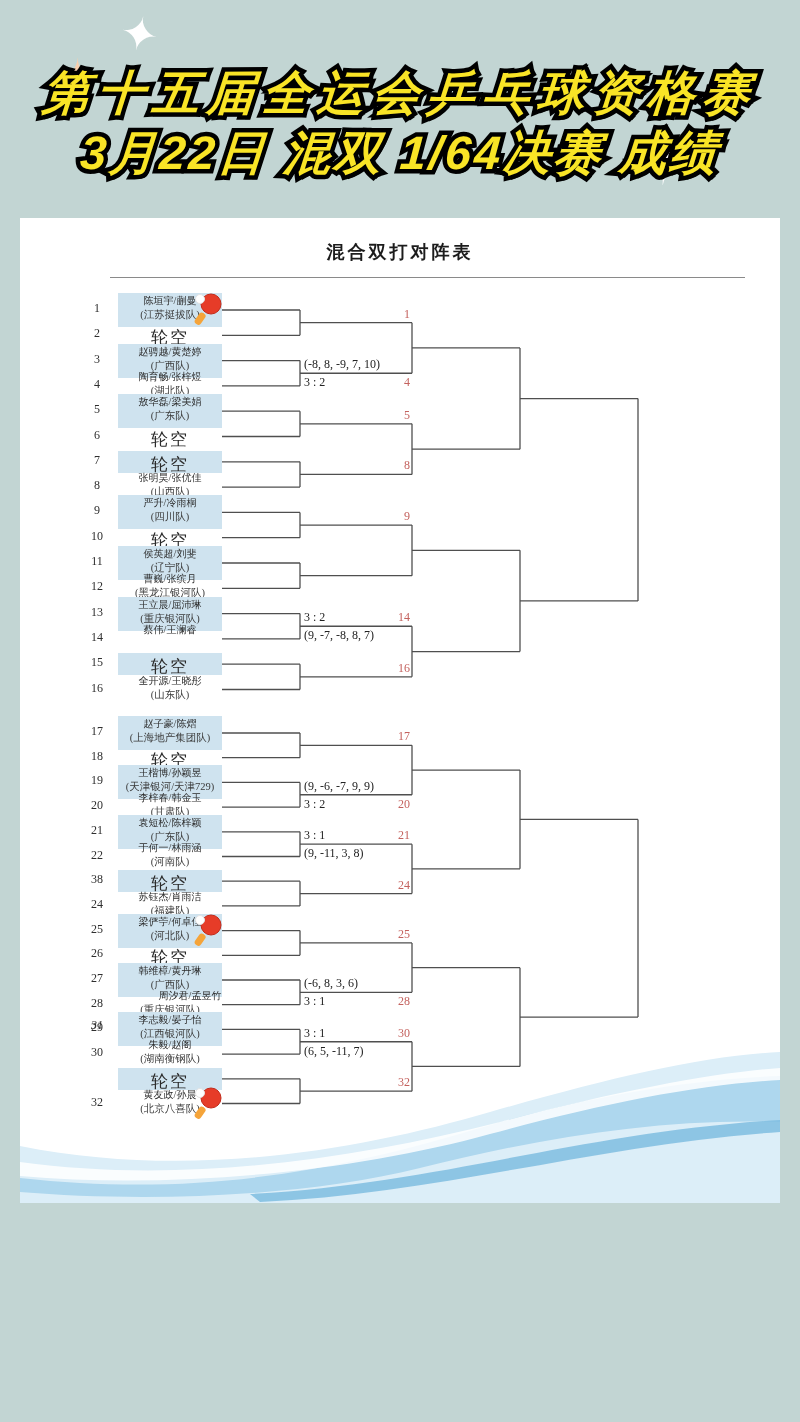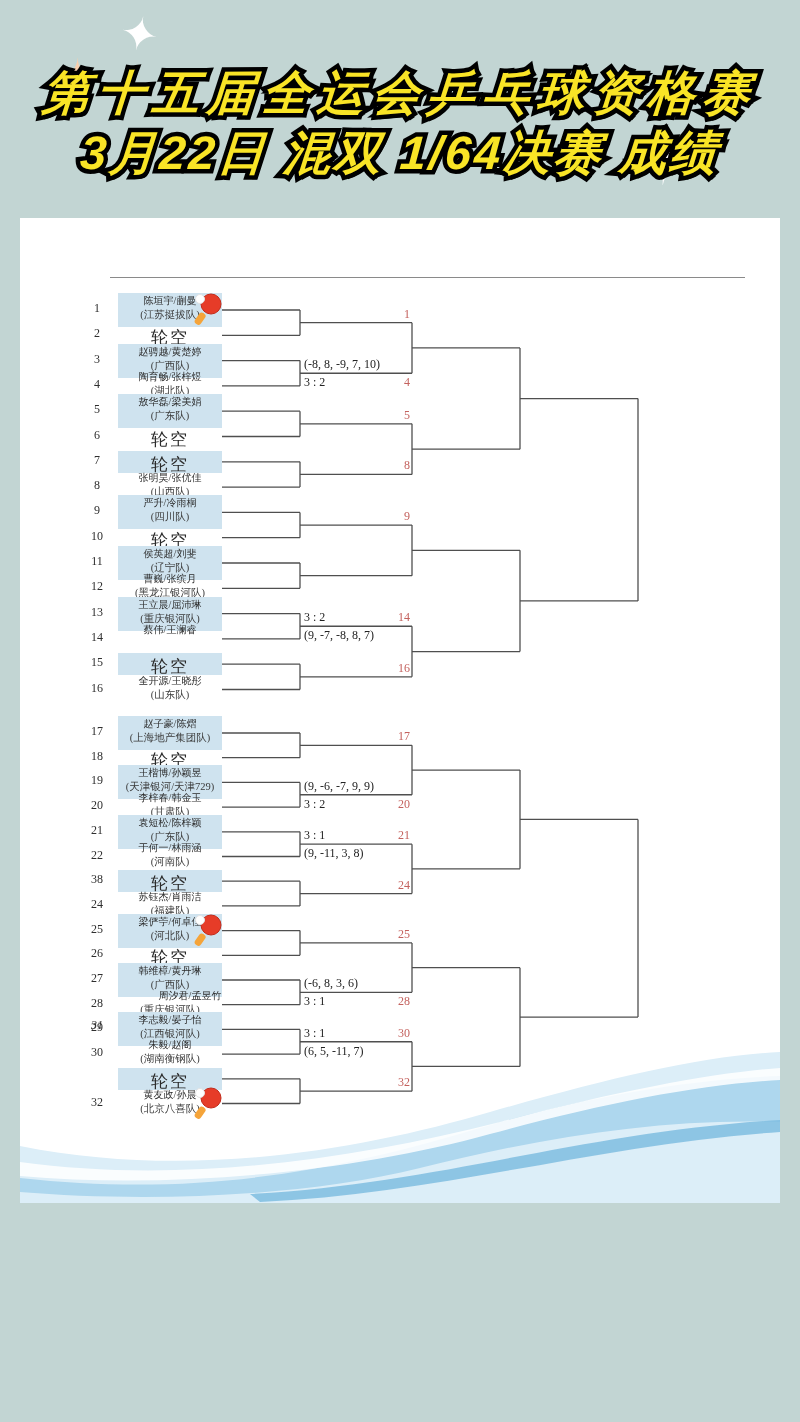--- a/index.html
+++ b/index.html
@@ -50,20 +50,21 @@
 
   <div class="panel"></div>
 
   <svg class="waves" width="760" height="175" viewBox="0 0 760 175">
     <path d="M0,118 C170,152 340,122 470,84 C590,50 680,28 760,24 L760,175 L0,175 Z" fill="#dceef8"></path>
     <path d="M0,150 C180,170 320,142 460,100 C580,64 690,50 760,48 L760,94 C640,90 520,110 400,140 C280,170 120,174 0,164 Z" fill="#aed7ee"></path>
     <path d="M230,166 C420,156 560,104 760,92 L760,104 C580,116 420,166 240,174 Z" fill="#7fbde0" opacity="0.85"></path>
     <path d="M0,134 C160,156 330,132 480,94 C600,62 700,44 760,40 L760,52 C680,56 580,76 470,106 C340,142 160,162 0,148 Z" fill="#ffffff" opacity="0.85"></path>
   </svg>
 
+  <div class="panel-title">混合双打对阵表</div>
   <div class="rule"></div>
 
   <div id="bracket-mount" style="position:absolute;left:0;top:0;">
       <div class="seed" style="left: 77px; top: 301px;">1</div>
       <div class="ebox" style="top: 293px; height: 34px; background: rgb(207, 227, 239);"></div>
       <div class="bname" style="top: 294px;">陈垣宇/蒯曼</div>
       <div class="bteam" style="top: 308px;">(江苏挺拔队)</div>
       <div style="position: absolute; left: 194px; top: 293px; width: 30px; height: 32px;"><svg width="30" height="32" viewBox="0 0 30 32">
           <rect x="3" y="19" width="7" height="13" rx="3" fill="#f5a43a" transform="rotate(35 6 25)"></rect>
           <circle cx="17" cy="11" r="10" fill="#e63c28"></circle>

